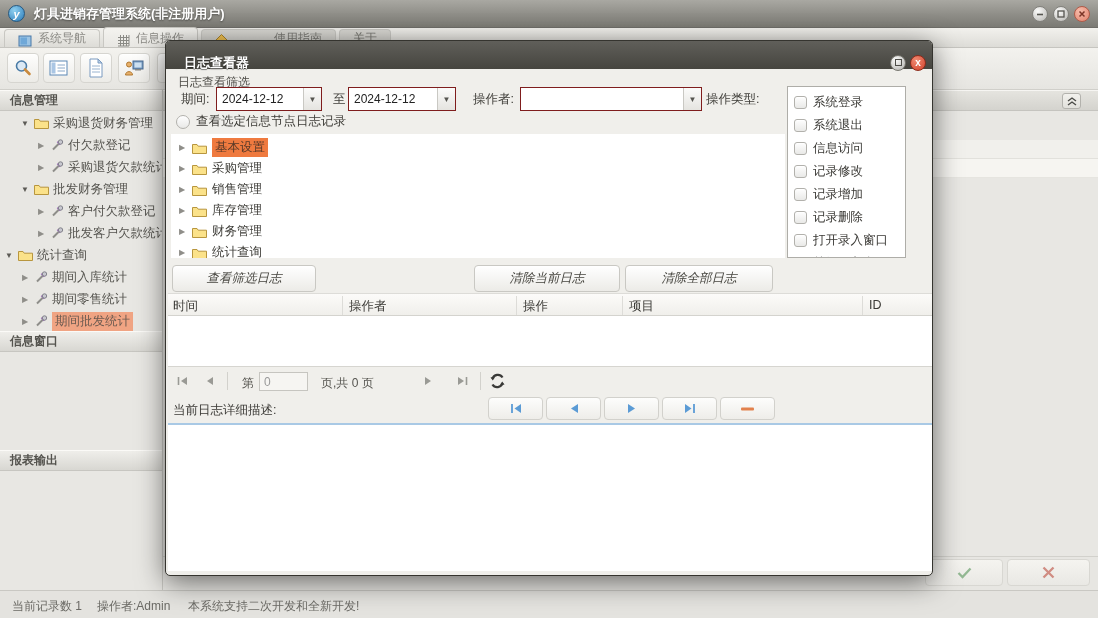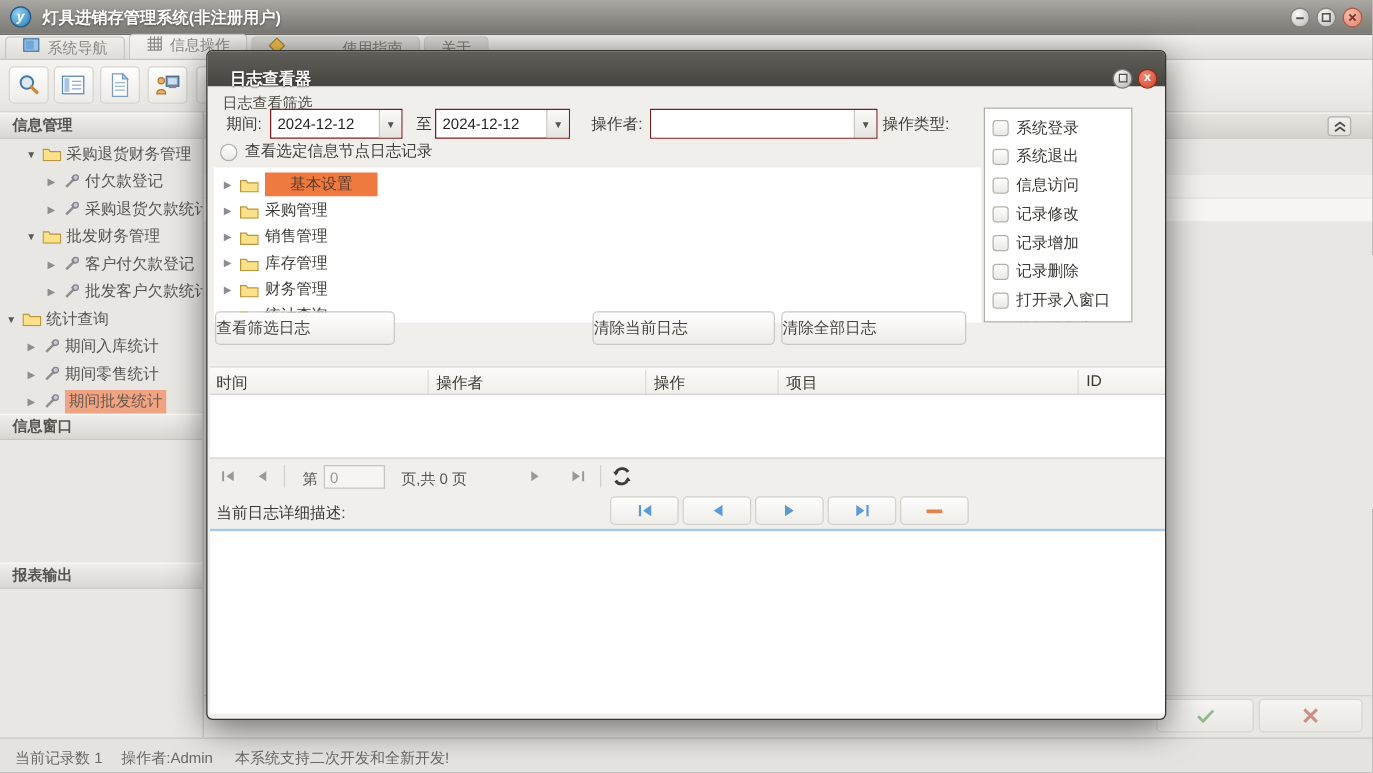--- a/index.html
+++ b/index.html
@@ -24,21 +24,21 @@
   .win-btn { width:16px; height:16px; border-radius:50%;
     background:radial-gradient(circle at 35% 30%,#fbfbfa,#b5b4b0);
     border:1px solid #82817c; display:flex; align-items:center; justify-content:center; }
   .win-btn.close { background:radial-gradient(circle at 35% 30%,#f7bcab,#e2836e); border-color:#b05a48; }
   .win-glyph { width:8px; height:8px; }
 
   
   .tabbar { position:absolute; left:0; top:28px; width:100%; height:20px;
     background:linear-gradient(#f2f1ed,#dddcd7); border-bottom:1px solid #c6c5c0;
     display:flex; align-items:flex-end; padding-left:4px; }
-  .tab { height:18px; display:flex; align-items:flex-start; gap:6px; padding:0 13px;
+  .tab { height:18px; display:flex; align-items:flex-end; gap:6px; padding:0 13px;
     color:#8b8a85; font-size:12px; border:1px solid #c8c7c2; border-bottom:none;
     border-radius:4px 4px 0 0; background:linear-gradient(#eceбe7,#dcdbd6); margin-right:3px; white-space:nowrap; }
   .tab.active { background:linear-gradient(#f4f3ef,#e8e7e3); height:20px; color:#8b8a85; }
   .tab.dim { background:linear-gradient(#d9d8d3,#cfcec9); color:#7a7974;gap:46px; }
 
   
   .toolbar { position:absolute; left:0; top:48px; width:100%; height:42px;
     background:linear-gradient(#f3f2ee,#e6e5e1); border-bottom:1px solid #d0cfca; }
   .tool-btn { position:absolute; top:5px; width:32px; height:30px; border:1px solid #d6d5d0;
     border-radius:4px; background:linear-gradient(#fefefd,#ecebe7);
@@ -101,25 +101,25 @@
     background:linear-gradient(#fefefe,#e9e9e7); box-shadow:0 1px 0 rgba(255,255,255,.9) inset; flex:none; }
   .node-check-row { position:absolute; left:10px; top:72px; display:flex; align-items:center; gap:6px; font-size:12.5px; color:#3e3d38; }
 
   .optype-box { position:absolute; left:621px; top:45px; width:119px; height:172px; background:#fff;
     border:1px solid #aeada8; overflow:hidden; padding:4px 0 0 6px; }
   .optype-row { height:23px; display:flex; align-items:center; gap:6px; font-size:12.5px; color:#3a3935; }
 
   .dlg-tree-box { position:absolute; left:5px; top:93px; width:614px; height:124px; background:#fff; padding-top:3px; overflow:hidden; }
   .dlg-tree-row { height:21px; display:flex; align-items:center; gap:5px; padding-left:6px; white-space:nowrap; }
   .dlg-tree-label { font-size:12.5px; color:#3e3d38; }
-  .dlg-tree-label.sel { background:#ef7a3f; color:#5a3a28; padding:1px 20px; }
-
-  .dlg-btn { position:absolute; top:208px; height:27px; border:1px solid #c9c8c3; border-radius:4px;
+  .dlg-tree-label.sel { background:#ef7a3f; color:#5a3a28; padding:1px 3px; }
+
+  .dlg-btn { position:absolute; top:224px; height:27px; border:1px solid #c9c8c3; border-radius:4px;
     background:linear-gradient(#ffffff,#ecebe7); color:#46453f; font-size:12.5px;
-    display:flex; align-items:center; box-shadow:0 1px 0 rgba(255,255,255,.8) inset; }
+    display:flex; align-items:center; justify-content:center; box-shadow:0 1px 0 rgba(255,255,255,.8) inset;font-style:italic; }
 
   .tbl-header { position:absolute; left:2px; top:252px; width:764px; height:23px;
     background:linear-gradient(#fcfbf9,#f0efeb); border-top:1px solid #dddcd8; border-bottom:1px solid #d4d3ce; }
   .tbl-h-cell { position:absolute; top:4px; font-size:12.5px; color:#3a3935; }
   .tbl-h-sep { position:absolute; top:2px; width:1px; height:19px; background:#dddcd8; }
   .tbl-body { position:absolute; left:2px; top:275px; width:764px; height:50px; background:#fff; }
 
   .pager { position:absolute; left:2px; top:325px; width:764px; height:28px; background:#f0efeb; border-top:1px solid #d6d5d0; }
   .pager-btn { position:absolute; top:4px; width:22px; height:20px; display:flex; align-items:center; justify-content:center; }
   .pager-sep { position:absolute; top:5px; width:1px; height:18px; background:#d2d1cc; }

